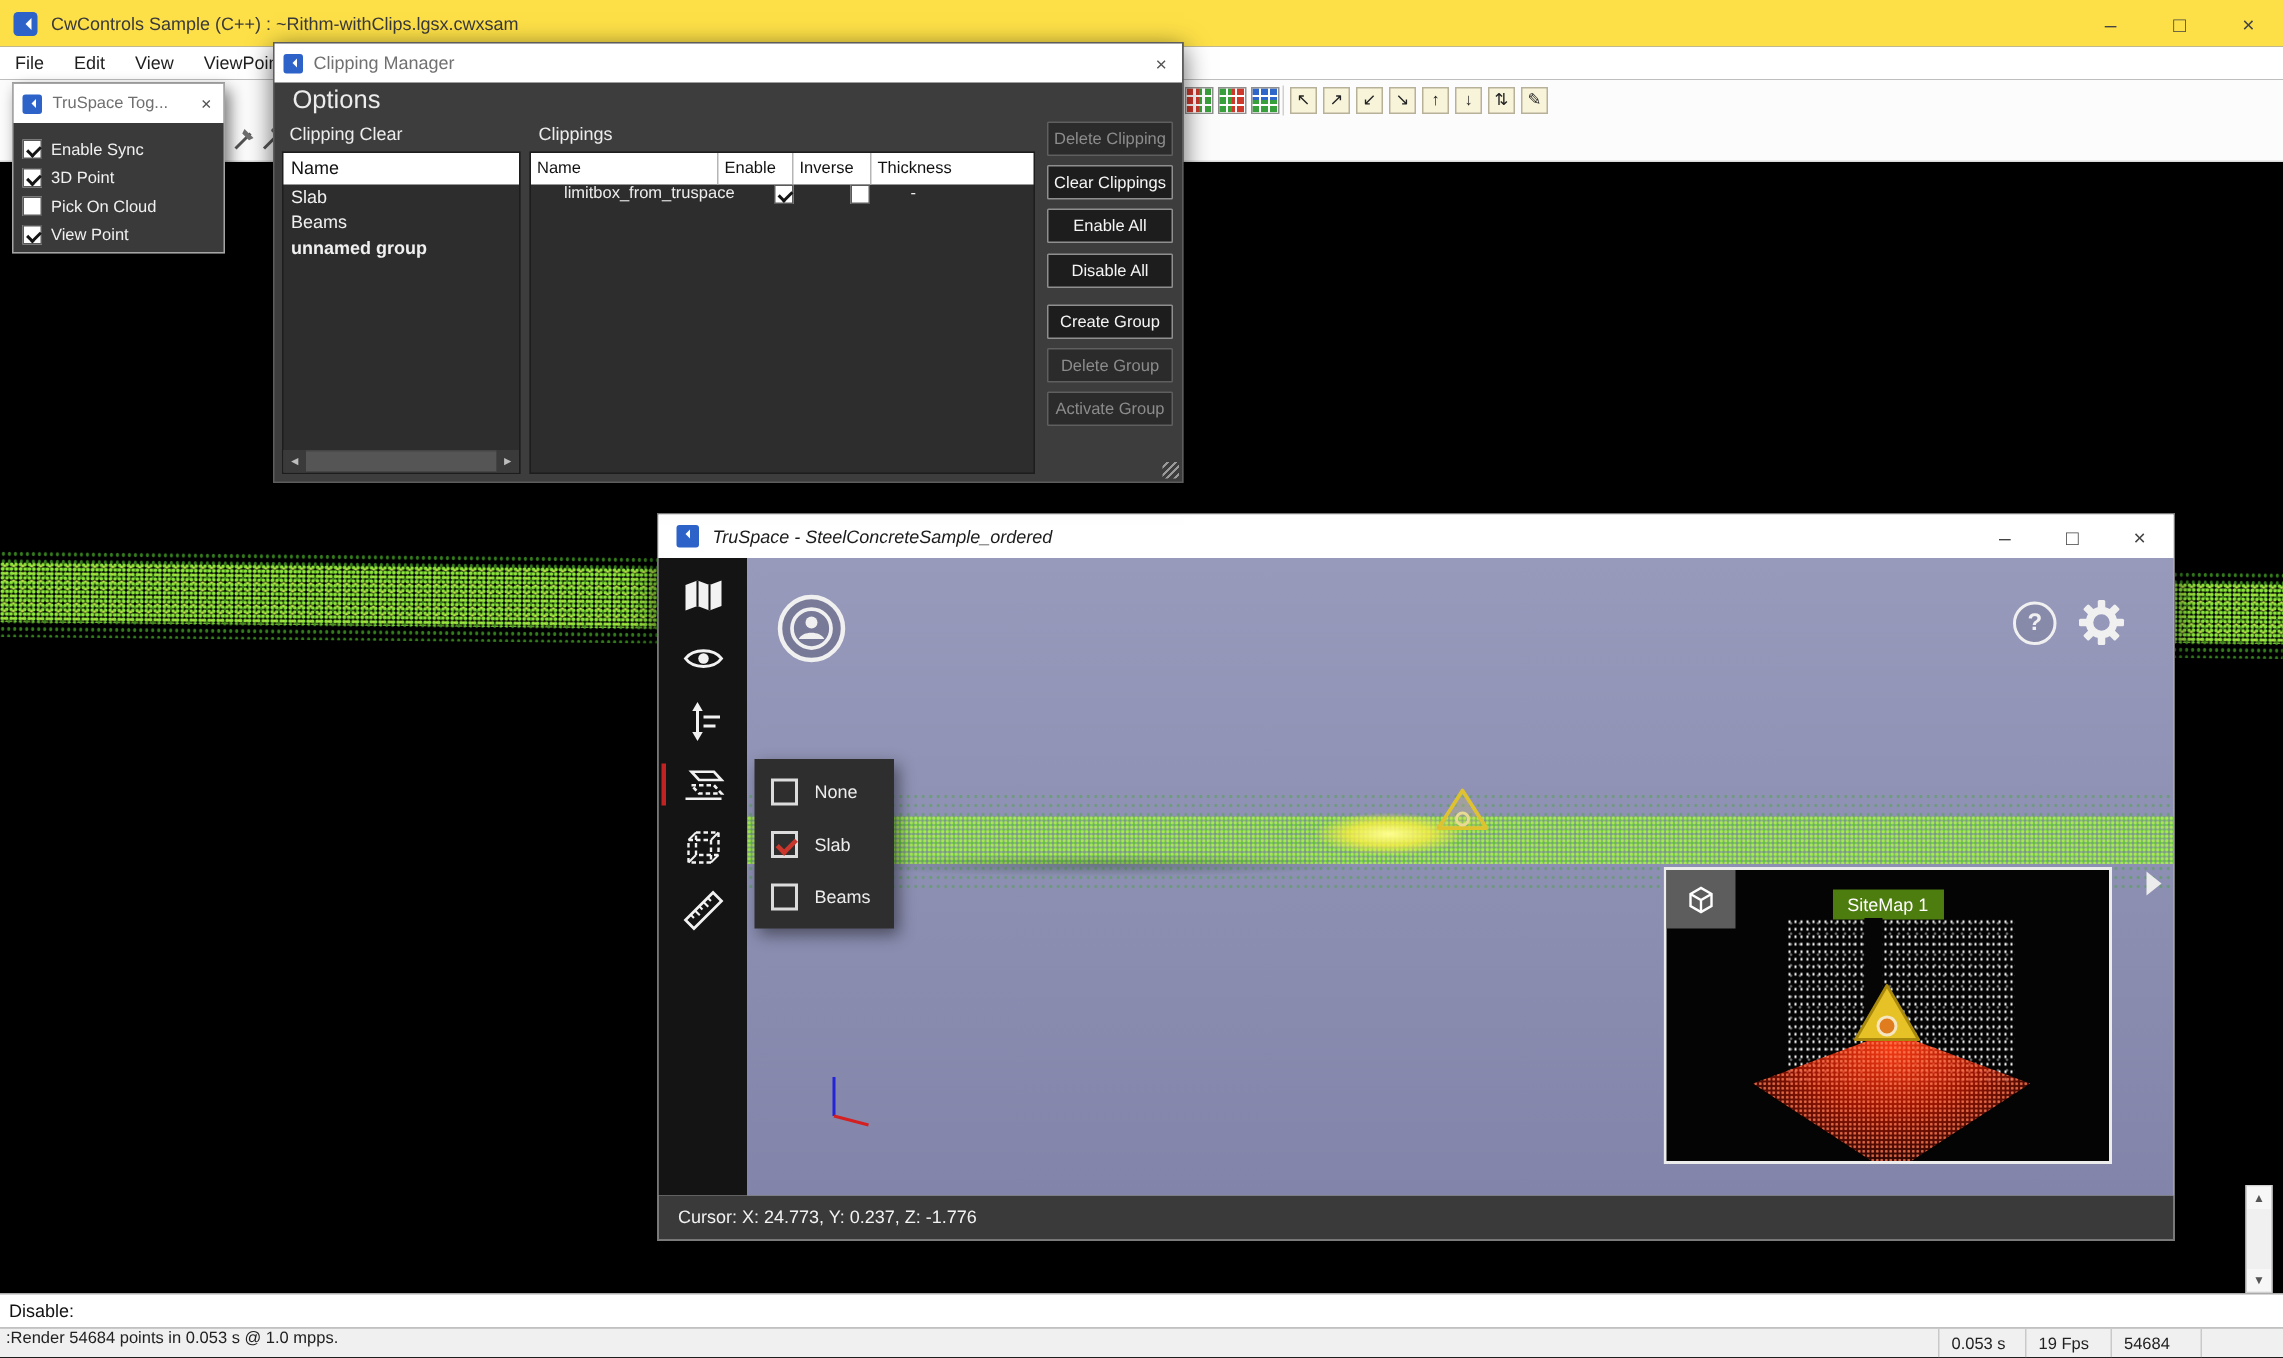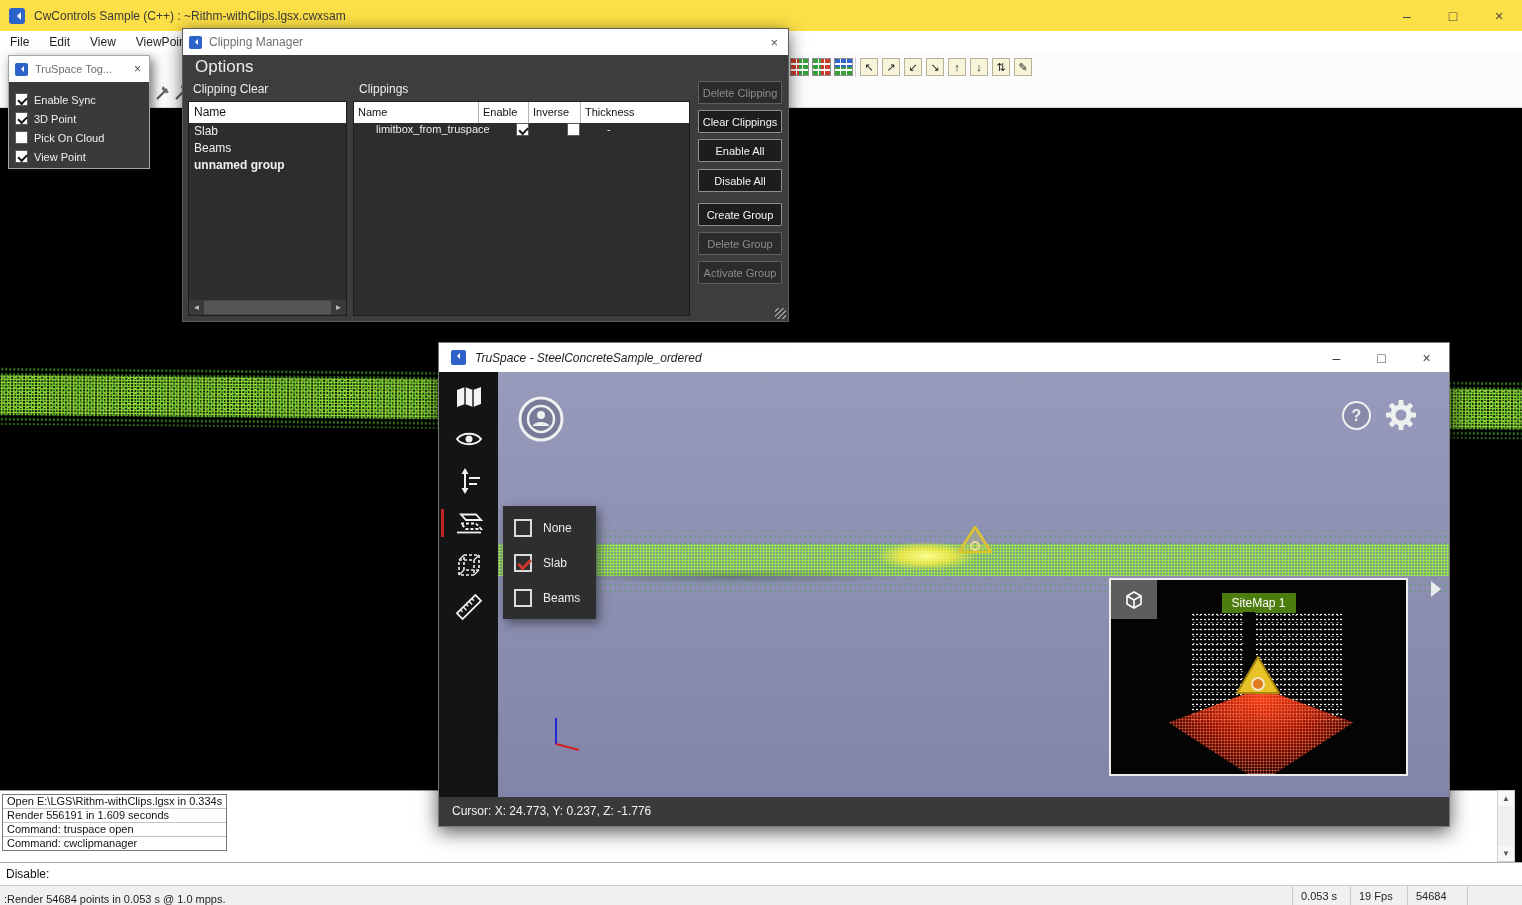--- a/index.html
+++ b/index.html
@@ -34,21 +34,21 @@
 .bgc2{inset:0;background-image:radial-gradient(rgba(80,190,45,.65) .8px,rgba(0,0,0,0) 1.3px);background-size:4px 5px;}
 
 
 .log-panel{position:absolute;left:0;top:790px;width:1497px;height:72px;background:#fff;border-top:1px solid #9a9a9a;}
 .log-box{position:absolute;left:2px;top:3px;border:1px solid #777;background:#fff;width:-moz-fit-content;width:fit-content;}
 .log-line{font-size:11px;color:#111;padding:0 4px;line-height:13px;border-bottom:1px solid #c3c3c3;white-space:nowrap;}
 .log-line:last-child{border-bottom:none;}
 .vscroll{position:absolute;left:1497px;top:790px;width:18px;height:72px;background:#f0f0f0;border:1px solid #cfcfcf;}
 .vs-arrow{position:absolute;left:0;width:16px;height:15px;font-size:8px;color:#555;text-align:center;line-height:15px;background:#f7f7f7;}
 .command-bar{position:absolute;left:0;top:862px;width:100%;height:23px;background:#fff;border-top:1px solid #ababab;font-size:12px;color:#111;line-height:22px;padding-left:6px;}
-.statusbar{position:absolute;left:0;top:885px;width:100%;height:20px;background:#f0f0f0;border-top:1px solid #c9c9c9;display:flex;align-items:flex-end;font-size:11px;color:#222;}
+.statusbar{position:absolute;left:0;top:885px;width:100%;height:20px;background:#f0f0f0;border-top:1px solid #c9c9c9;display:flex;align-items:flex-start;font-size:11px;color:#222;}
 .sb-msg{flex:1;padding-left:4px;white-space:nowrap;}
 .sb-cell{border-left:1px solid #c9c9c9;height:100%;display:flex;align-items:center;padding-left:8px;flex:none;}
 
 
 .cb{width:13px;height:13px;background:#fff;border:1px solid #5a5a5a;position:relative;flex:none;}
 .cb.checked::after{content:"";position:absolute;left:2px;top:2.5px;width:7px;height:3.5px;border-left:2px solid #151515;border-bottom:2px solid #151515;transform:rotate(-45deg);}
 
 
 .tg{position:absolute;left:8px;top:55px;width:142px;height:114px;background:#3a3a3a;border:1px solid #a5a5a5;box-shadow:3px 4px 10px rgba(0,0,0,.55);}
 .tg-title{height:26px;background:#fff;display:flex;align-items:center;position:relative;}
@@ -173,28 +173,20 @@
         </svg>
     </div>
     <div class="tb-axe" style="left:172px">
       <svg width="18" height="18" viewBox="0 0 18 18">
           <line x1="4" y1="15" x2="14" y2="5" stroke="#555" stroke-width="2"></line>
           <rect x="9" y="1.5" width="8" height="5" rx="1" transform="rotate(45 13 4)" fill="#6e6e6e"></rect>
         </svg>
     </div>
   </div>
 
-  <div class="log-panel">
-    <div class="log-box">
-      <div class="log-line">Open E:\LGS\Rithm-withClips.lgsx in 0.334s</div>
-      <div class="log-line">Render 556191 in 1.609 seconds</div>
-      <div class="log-line">Command: truspace open</div>
-      <div class="log-line">Command: cwclipmanager</div>
-    </div>
-  </div>
   <div class="vscroll">
     <div class="vs-arrow" style="top:0">▲</div>
     <div class="vs-arrow" style="bottom:0">▼</div>
   </div>
 
   <div class="command-bar">Disable:</div>
   <div class="statusbar">
     <span class="sb-msg">:Render 54684 points in 0.053 s @ 1.0 mpps.</span>
     <span class="sb-cell" style="width:58px">0.053 s</span>
     <span class="sb-cell" style="width:57px">19 Fps</span>

